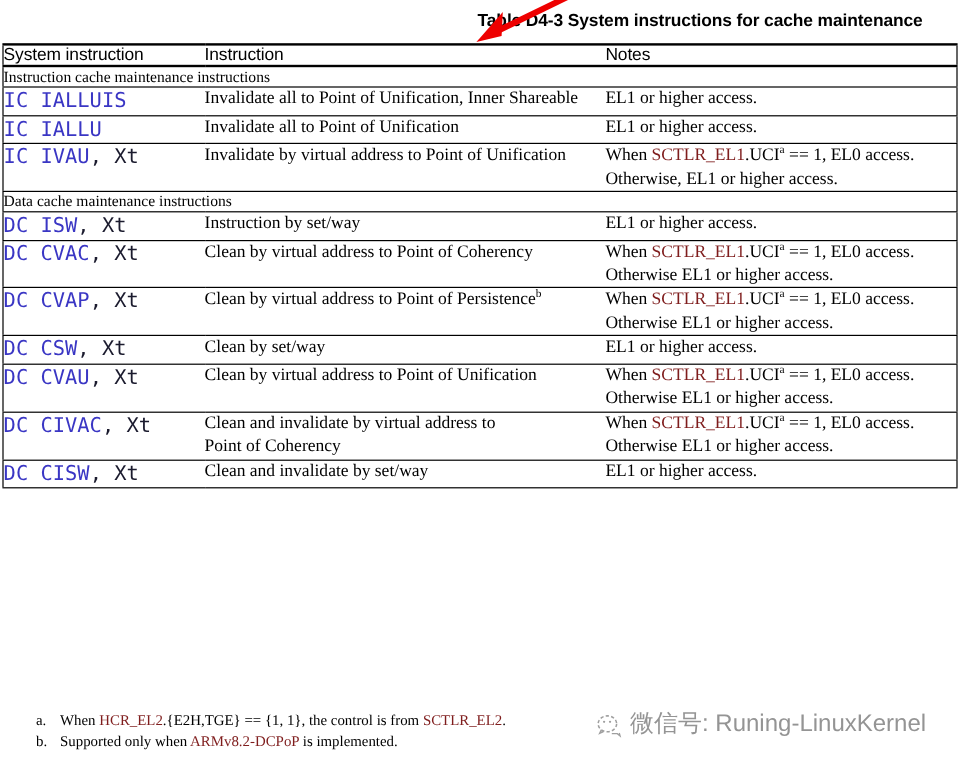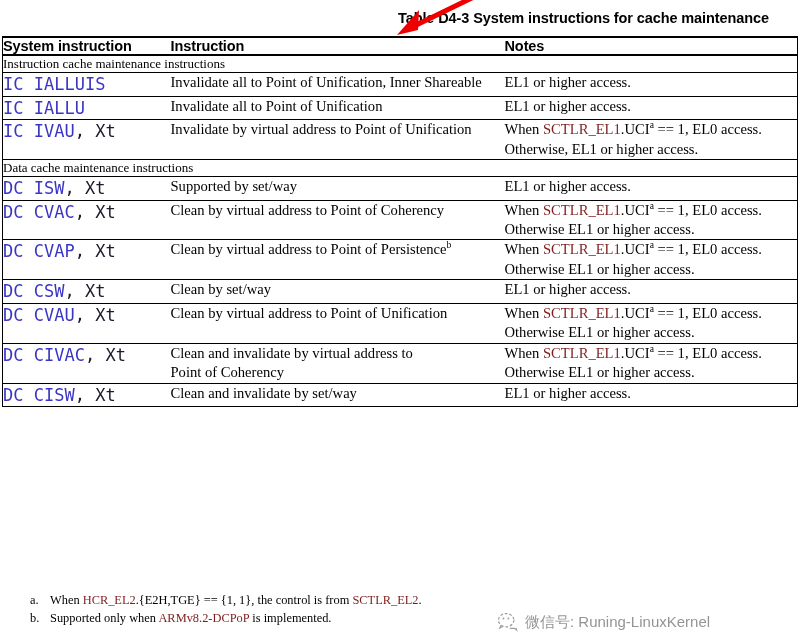--- a/index.html
+++ b/index.html
@@ -60,21 +60,21 @@
 
   #cache-table th, #cache-table td {
     text-align: left;
     vertical-align: top;
     padding: 0;
   }
 
   
   tr.header-row th {
     font-family: "Liberation Sans", sans-serif;
-    font-weight: bold;
+    font-weight: normal;
     font-size: 14.5px;
     padding: 14px 4px 15px 10px;
     border-bottom: 2.2px solid #000;
     letter-spacing: -0.1px;
   }
   tr.header-row th.th-notes { padding-left: 10px; }
 
   
   tr.section-row td {
     font-size: 13px;
@@ -130,27 +130,26 @@
     flex: 0 0 20px;
   }
   .footnote .fntext { flex: 1 1 auto; }
 
   
   #watermark {
     position: absolute;
     left: 497px;
     top: 589px;
     display: flex;
-    align-items: center;
+    align-items: flex-end;
     color: #8f8f8f;
     font-family: "Liberation Sans", sans-serif;
-    font-size: 15px;
+    font-size: 20px;
     white-space: nowrap;
     opacity: 0.95;
-    margin-top: 22px;
   }
   #watermark .wm-icon {
     width: 22px;
     height: 22px;
     margin-right: 6px;
     flex: 0 0 22px;
   }
   #watermark .wm-text { letter-spacing: 0px; }
 </style>
 </head>
@@ -201,21 +200,21 @@
         <td class="cell-note">
           <span class="nl"><span>When </span><span class="reg">SCTLR_EL1</span><span>.UCI</span><sup class="fn">a</sup><span> == 1, EL0 access.</span></span>
           <span class="nl"><span>Otherwise, EL1 or higher access.</span></span>
         </td>
       </tr>
       <tr class="section-row">
         <td colspan="3">Data cache maintenance instructions</td>
       </tr>
       <tr class="data-row">
         <td class="cell-sys"><span>DC</span> <span>ISW</span><span class="regarg">, Xt</span></td>
-        <td class="cell-ins"><span>Supported by set/way</span></td>
+        <td class="cell-ins"><span>Instruction by set/way</span></td>
         <td class="cell-note">
           <span class="nl"><span>EL1 or higher access.</span></span>
         </td>
       </tr>
       <tr class="data-row">
         <td class="cell-sys"><span>DC</span> <span>CVAC</span><span class="regarg">, Xt</span></td>
         <td class="cell-ins"><span>Clean by virtual address to Point of Coherency</span></td>
         <td class="cell-note">
           <span class="nl"><span>When </span><span class="reg">SCTLR_EL1</span><span>.UCI</span><sup class="fn">a</sup><span> == 1, EL0 access.</span></span>
           <span class="nl"><span>Otherwise EL1 or higher access.</span></span>

